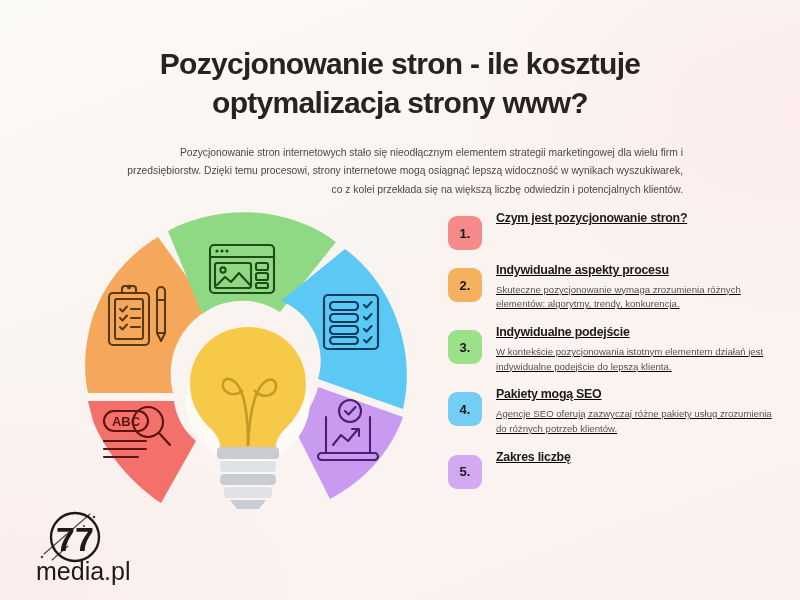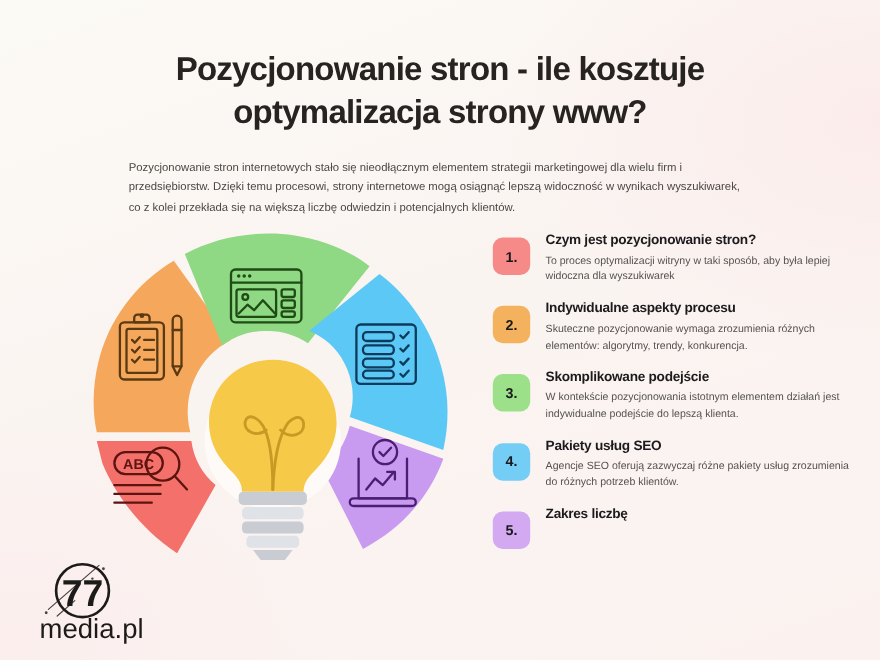--- a/index.html
+++ b/index.html
@@ -37,21 +37,21 @@
     letter-spacing: -0.7px;
     color: #262321;
     padding: 0 108px;
   }
   .subtitle {
     margin: 22px auto 0;
     width: 566px;
     font-size: 10.3px;
     line-height: 1.78;
     color: #4b4745;
-    text-align: left;
+    text-align: right;
   }
 
   
   .visual {
     position: absolute;
     left: 62px;
     top: 205px;
     width: 372px;
     height: 310px;
   }
@@ -77,21 +77,21 @@
     border-radius: 9px;
     display: flex;
     align-items: center;
     justify-content: center;
     font-size: 13px;
     font-weight: bold;
     color: #19181a;
     margin-top: 6px;
     margin-right: 14px;
   }
-  .item-body { flex: 1 1 auto; padding-top: 1px; }
+  .item-body { flex: 1 1 auto; padding-top: 1px; text-decoration: underline; }
   .item-title {
     font-size: 12.4px;
     font-weight: bold;
     color: #1c1a1d;
     letter-spacing: -0.25px;
     margin: 0 0 4px 0;
     line-height: 1.25;
   }
   .item-desc {
     font-size: 9.6px;
@@ -226,44 +226,43 @@
       </g>
     </svg>
   </div>
 
   <div class="list">
 
     <div class="item">
       <div class="badge" style="background: rgb(245, 138, 136);">1.</div>
       <div class="item-body">
         <p class="item-title">Czym jest pozycjonowanie stron?</p>
-        <p class="item-desc">To proces optymalizacji witryny w taki sposób, aby była lepiej widoczna dla wyszukiwarek</p>
       </div>
     </div>
 
     <div class="item">
       <div class="badge" style="background: rgb(245, 178, 94);">2.</div>
       <div class="item-body">
         <p class="item-title">Indywidualne aspekty procesu</p>
         <p class="item-desc">Skuteczne pozycjonowanie wymaga zrozumienia różnych elementów: algorytmy, trendy,  konkurencja.</p>
       </div>
     </div>
 
     <div class="item">
       <div class="badge" style="background: rgb(156, 224, 138);">3.</div>
       <div class="item-body">
-        <p class="item-title">Skomplikowane podejście</p>
+        <p class="item-title">Indywidualne podejście</p>
         <p class="item-desc">W kontekście pozycjonowania istotnym elementem działań jest indywidualne podejście do lepszą klienta.</p>
       </div>
     </div>
 
     <div class="item">
       <div class="badge" style="background: rgb(116, 205, 245);">4.</div>
       <div class="item-body">
-        <p class="item-title">Pakiety usług SEO</p>
+        <p class="item-title">Pakiety mogą SEO</p>
         <p class="item-desc">Agencje SEO oferują zazwyczaj różne pakiety usług zrozumienia do różnych potrzeb klientów.</p>
       </div>
     </div>
 
     <div class="item">
       <div class="badge" style="background: rgb(211, 169, 242);">5.</div>
       <div class="item-body">
         <p class="item-title">Zakres liczbę</p>
       </div>
     </div>

